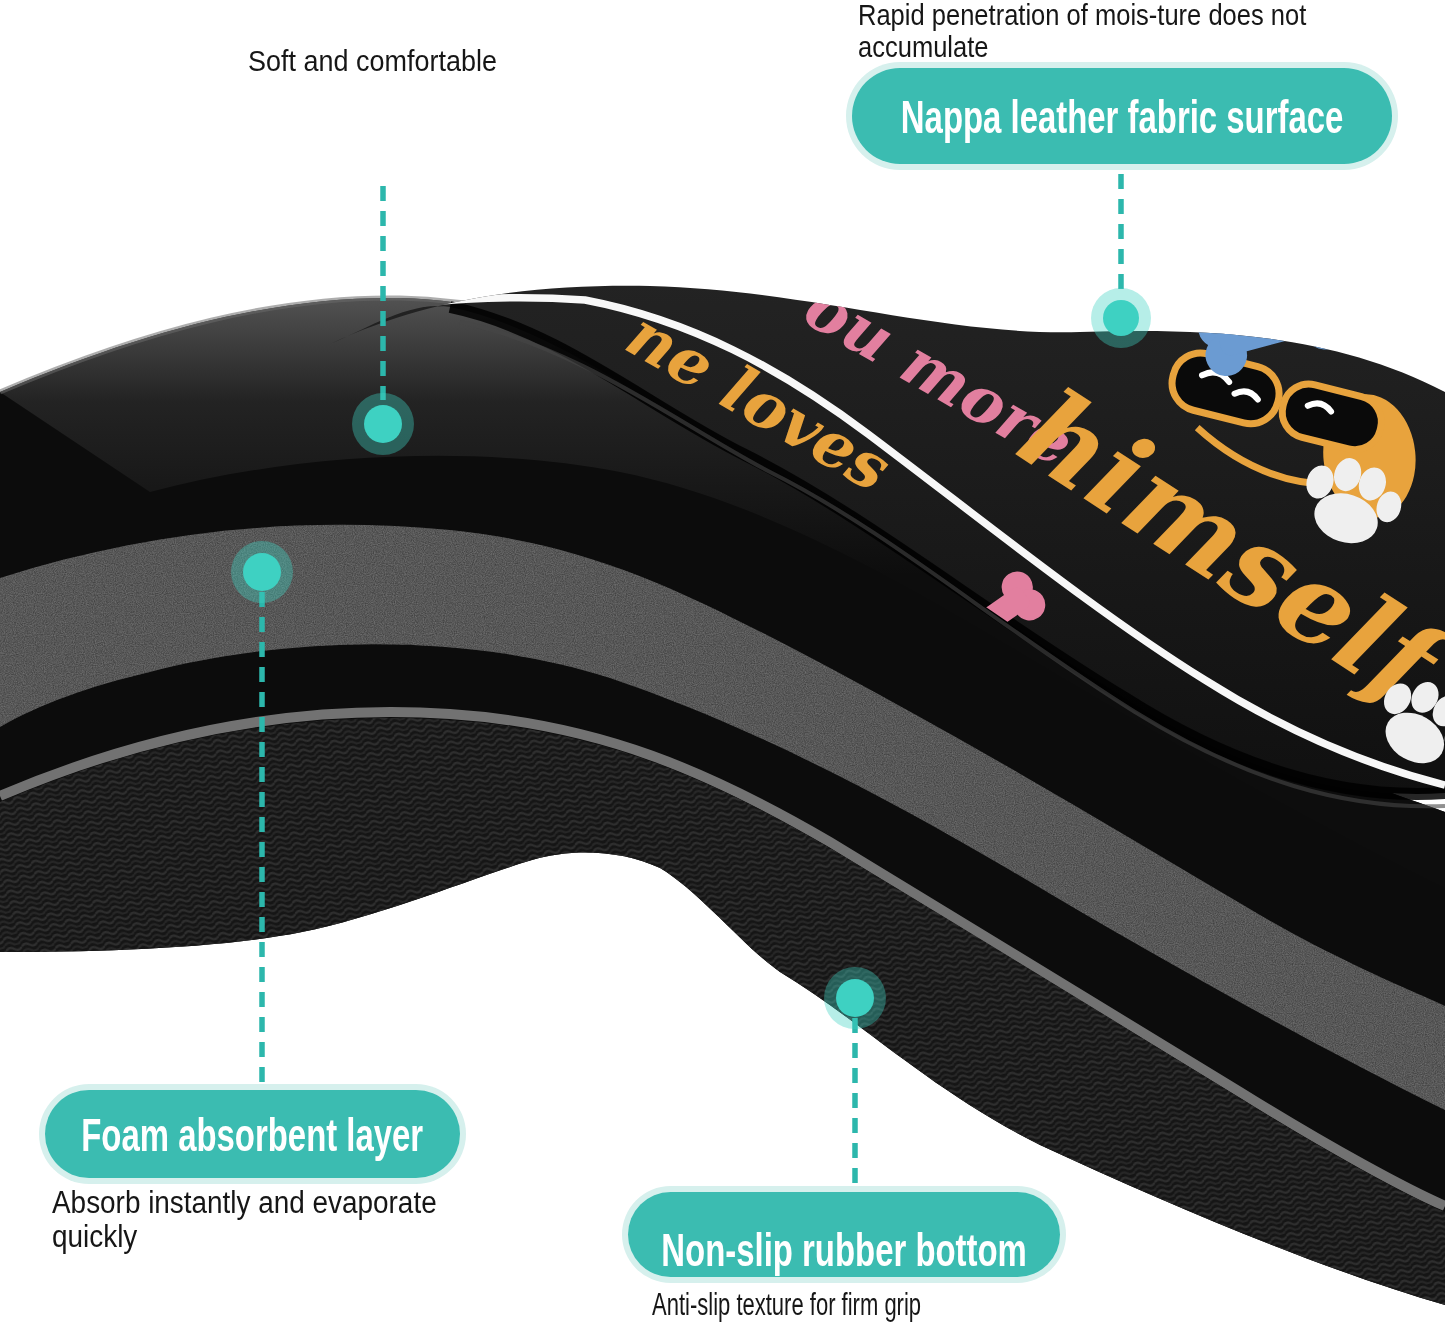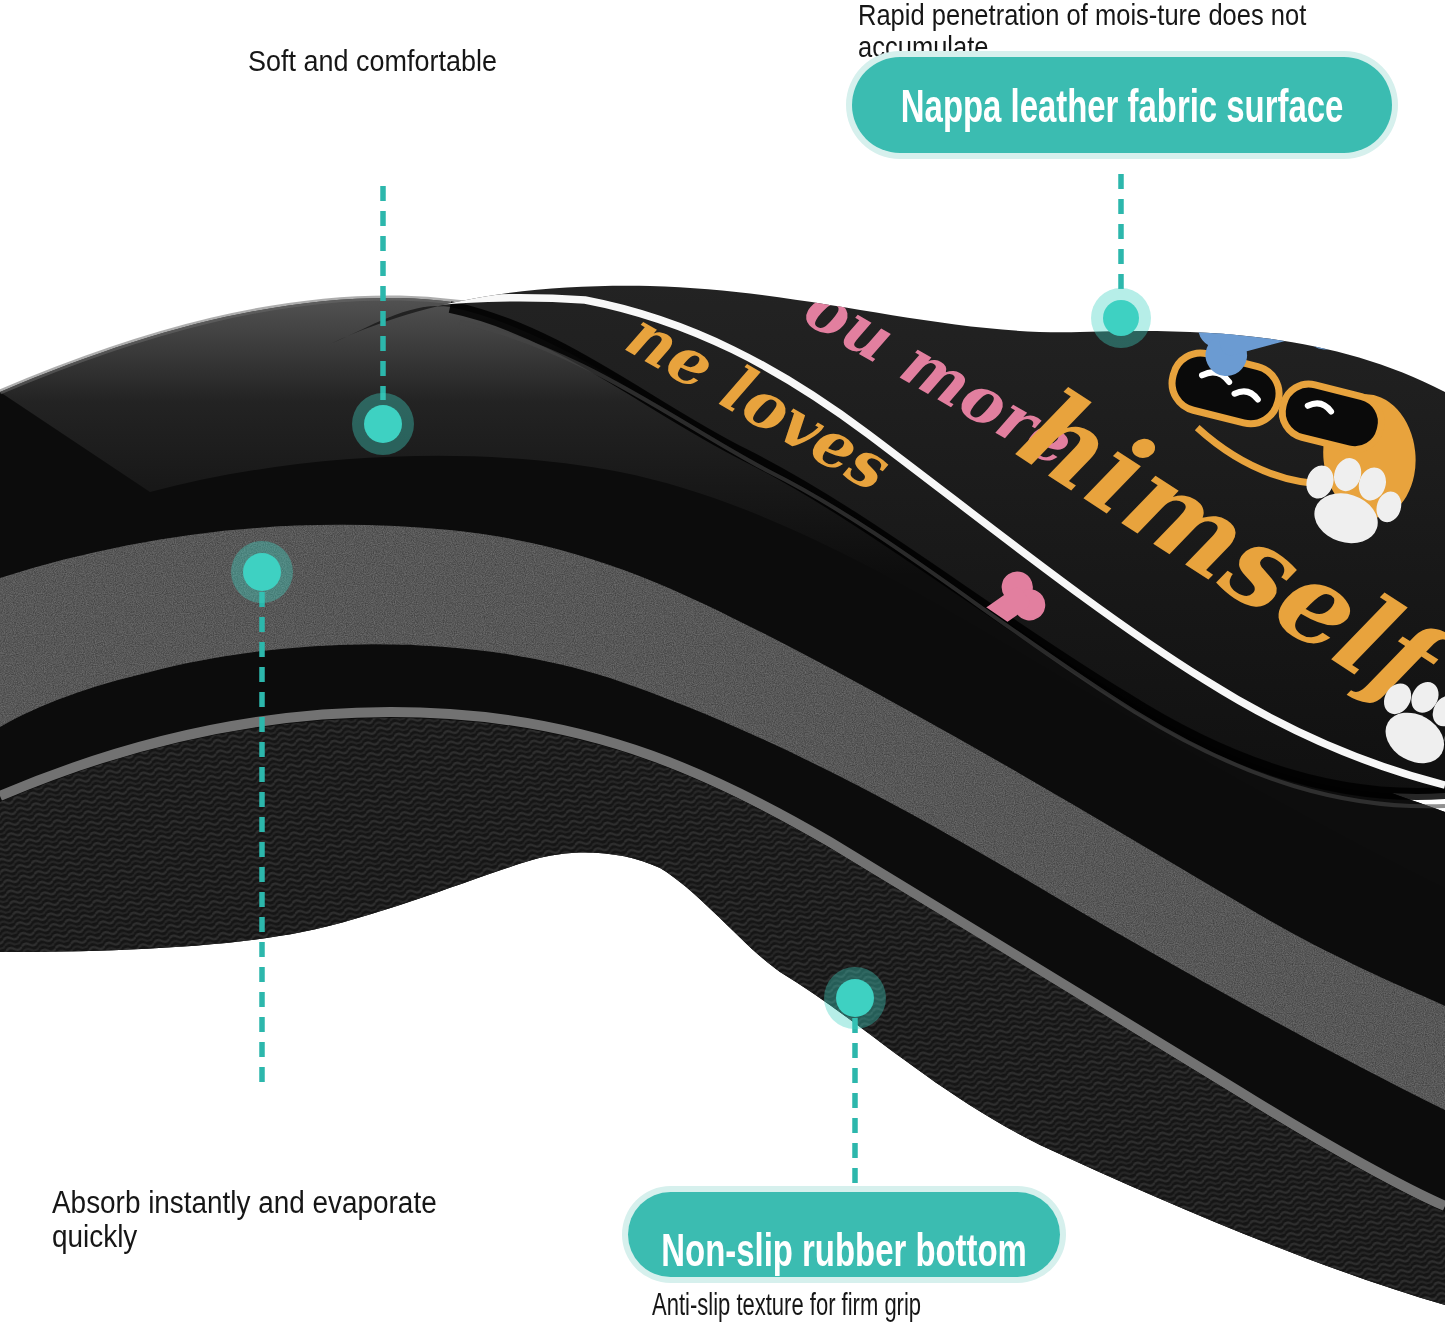--- a/index.html
+++ b/index.html
@@ -154,24 +154,27 @@
       <circle cx="855" cy="998" r="31" opacity="0.38"></circle>
         <circle cx="855" cy="998" r="19"></circle>
     </g>
   </svg>
 
   <div class="note note-center" style="left:145px;top:46px;width:455px;font-size:29px;transform:scaleX(.93);">Soft and comfortable</div>
 
 
   <div class="note" style="left:858px;top:0px;width:540px;font-size:29px;transform:scaleX(.88);">Rapid penetration of mois-ture does not accumulate</div>
 
-  <div class="pill" style="left:852px;top:57px;width:540px;height:96px;">
+  <div class="pill" style="left:852px;top:68px;width:540px;height:96px;">
     <span class="pill-label">Nappa leather fabric surface</span>
   </div>
 
+  <div class="pill" style="left:45px;top:1090px;width:415px;height:88px;">
+    <span class="pill-label">Foam absorbent layer</span>
+  </div>
 
   <div class="note" style="left:52px;top:1186px;width:470px;font-size:31px;transform:scaleX(.9);">Absorb instantly and evaporate quickly</div>
 
   <div class="pill" style="left:628px;top:1192px;width:432px;height:85px;align-items:flex-end;">
     <span class="pill-label">Non-slip rubber bottom</span>
   </div>
 
   <div class="note" style="left:652px;top:1288px;white-space:nowrap;font-size:31px;transform:scaleX(.71);">Anti-slip texture for firm grip</div>
 
 </div>

